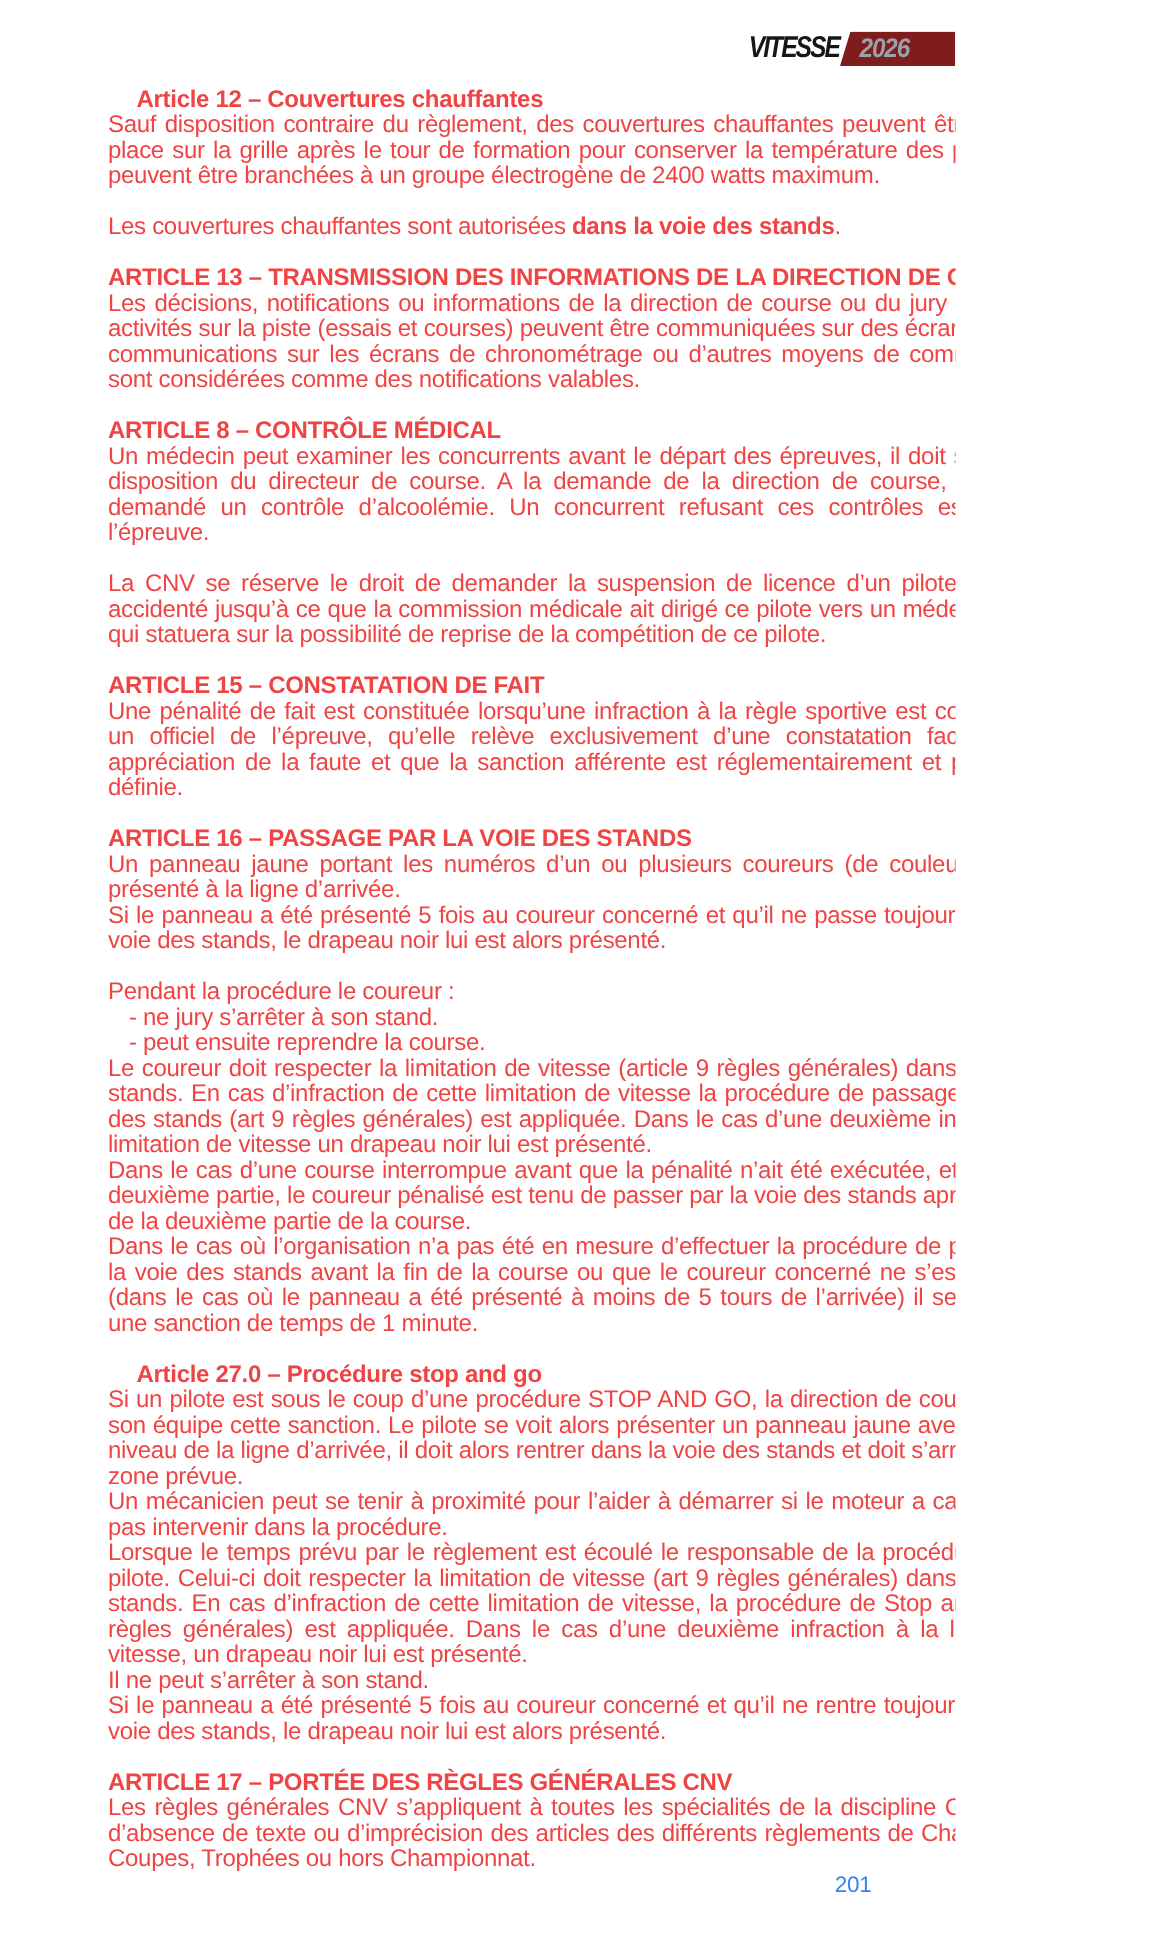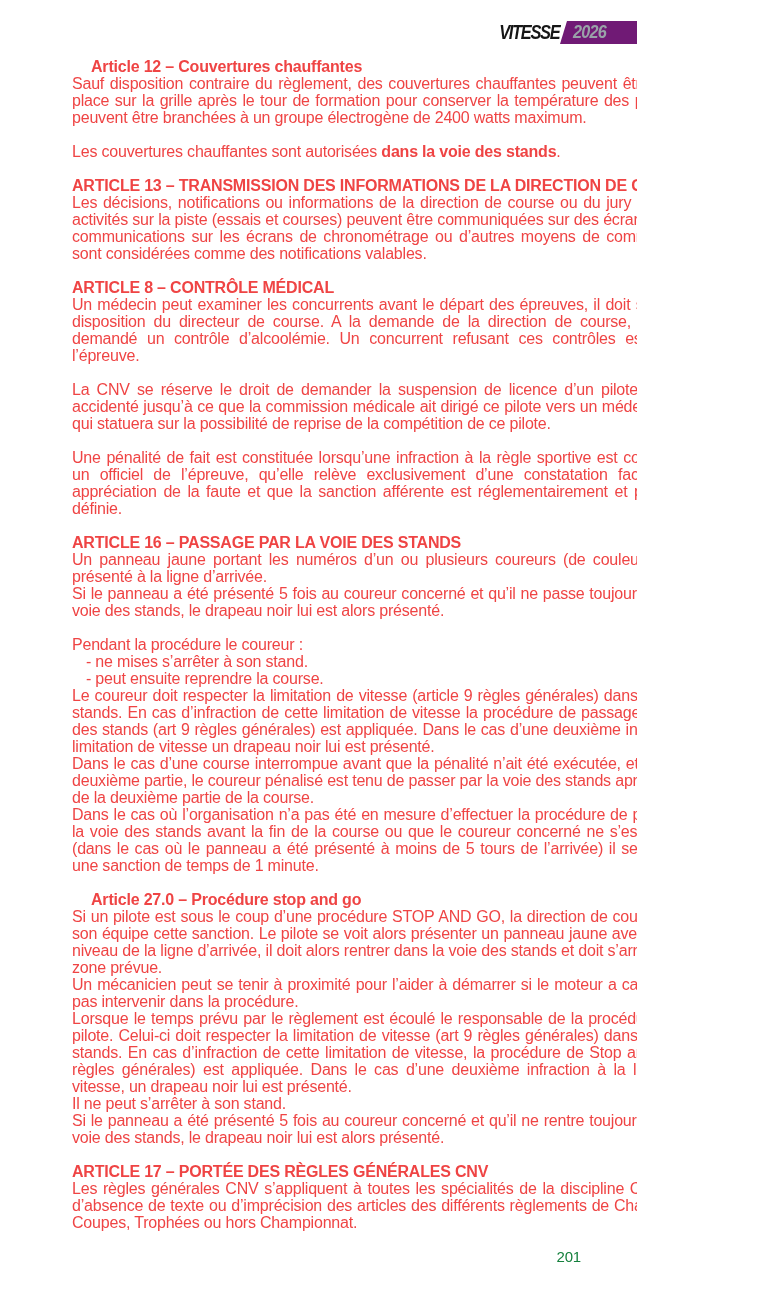--- a/index.html
+++ b/index.html
@@ -34,21 +34,21 @@
     letter-spacing: -1.6px;
     transform: scaleX(0.82);
     transform-origin: right center;
     color: #161616;
     margin-right: 1px;
     white-space: nowrap;
   }
   .brand-year-box {
     height: 23px;
     width: 64px;
-    background: #701a75;
+    background: #7f1d1d;
     clip-path: polygon(7px 0, 100% 0, 100% 100%, 0 100%);
     display: flex;
     align-items: center;
     padding-left: 13px;
   }
   .brand-year {
     display: inline-block;
     font-weight: bold;
     font-style: italic;
     font-size: 18px;
@@ -91,21 +91,21 @@
     font-weight: bold;
   }
 
   
   .footer {
     position: absolute;
     top: 1248px;
     right: 56px;
     font-size: 15px;
     letter-spacing: -0.2px;
-    color: #15803d;
+    color: #3b82f6;
   }
 </style>
 </head>
 <body>
 
 <div class="page">
 
   <div class="header">
     <span class="brand-name">VITESSE</span>
     <span class="brand-year-box">
@@ -120,28 +120,29 @@
       <div class="para"><span>Les couvertures chauffantes sont autorisées </span><span class="bold">dans la voie des stands</span><span>.</span></div>
       <div class="spacer"></div>
       <div class="heading"><span>ARTICLE 13 – TRANSMISSION DES INFORMATIONS DE LA DIRECTION DE COURSE ET DU JURY</span></div>
       <div class="para"><span>Les décisions, notifications ou informations de la direction de course ou du jury pendant les activités sur la piste (essais et courses) peuvent être communiquées sur des écrans. De telles communications sur les écrans de chronométrage ou d’autres moyens de communications sont considérées comme des notifications valables.</span></div>
       <div class="spacer"></div>
       <div class="heading"><span>ARTICLE 8 – CONTRÔLE MÉDICAL</span></div>
       <div class="para"><span>Un médecin peut examiner les concurrents avant le départ des épreuves, il doit se tenir à la disposition du directeur de course. A la demande de la direction de course, il peut être demandé un contrôle d’alcoolémie. Un concurrent refusant ces contrôles est exclu de l’épreuve.</span></div>
       <div class="spacer"></div>
       <div class="para"><span>La CNV se réserve le droit de demander la suspension de licence d’un pilote gravement accidenté jusqu’à ce que la commission médicale ait dirigé ce pilote vers un médecin référent qui statuera sur la possibilité de reprise de la compétition de ce pilote.</span></div>
       <div class="spacer"></div>
+      <div class="heading"><span>ARTICLE 15 – CONSTATATION DE FAIT</span></div>
       <div class="para"><span>Une pénalité de fait est constituée lorsqu’une infraction à la règle sportive est constatée par un officiel de l’épreuve, qu’elle relève exclusivement d’une constatation factuelle sans appréciation de la faute et que la sanction afférente est réglementairement et précisément définie.</span></div>
       <div class="spacer"></div>
       <div class="heading"><span>ARTICLE 16 – PASSAGE PAR LA VOIE DES STANDS</span></div>
       <div class="para"><span>Un panneau jaune portant les numéros d’un ou plusieurs coureurs (de couleur noire) est présenté à la ligne d’arrivée.</span></div>
       <div class="para"><span>Si le panneau a été présenté 5 fois au coureur concerné et qu’il ne passe toujours pas par la voie des stands, le drapeau noir lui est alors présenté.</span></div>
       <div class="spacer"></div>
       <div class="para"><span>Pendant la procédure le coureur :</span></div>
-      <div class="list-item"><span>- ne mises s’arrêter à son stand.</span></div>
+      <div class="list-item"><span>- ne jury s’arrêter à son stand.</span></div>
       <div class="list-item"><span>- peut ensuite reprendre la course.</span></div>
       <div class="para"><span>Le coureur doit respecter la limitation de vitesse (article 9 règles générales) dans la voie des stands. En cas d’infraction de cette limitation de vitesse la procédure de passage par la voie des stands (art 9 règles générales) est appliquée. Dans le cas d’une deuxième infraction à la limitation de vitesse un drapeau noir lui est présenté.</span></div>
       <div class="para"><span>Dans le cas d’une course interrompue avant que la pénalité n’ait été exécutée, et s’il y a une deuxième partie, le coureur pénalisé est tenu de passer par la voie des stands après le départ de la deuxième partie de la course.</span></div>
       <div class="para"><span>Dans le cas où l’organisation n’a pas été en mesure d’effectuer la procédure de passage par la voie des stands avant la fin de la course ou que le coureur concerné ne s’est pas arrêté (dans le cas où le panneau a été présenté à moins de 5 tours de l’arrivée) il se voit infliger une sanction de temps de 1 minute.</span></div>
       <div class="spacer"></div>
       <div class="heading-indent"><span>Article 27.0 – Procédure stop and go</span></div>
       <div class="para"><span>Si un pilote est sous le coup d’une procédure STOP AND GO, la direction de course notifie à son équipe cette sanction. Le pilote se voit alors présenter un panneau jaune avec son N° au niveau de la ligne d’arrivée, il doit alors rentrer dans la voie des stands et doit s’arrêter dans la zone prévue.</span></div>
       <div class="para"><span>Un mécanicien peut se tenir à proximité pour l’aider à démarrer si le moteur a calé, il ne doit pas intervenir dans la procédure.</span></div>
       <div class="para"><span>Lorsque le temps prévu par le règlement est écoulé le responsable de la procédure libère le pilote. Celui-ci doit respecter la limitation de vitesse (art 9 règles générales) dans la voie des stands. En cas d’infraction de cette limitation de vitesse, la procédure de Stop and go (art 9 règles générales) est appliquée. Dans le cas d’une deuxième infraction à la limitation de vitesse, un drapeau noir lui est présenté.</span></div>
       <div class="para"><span>Il ne peut s’arrêter à son stand.</span></div>

